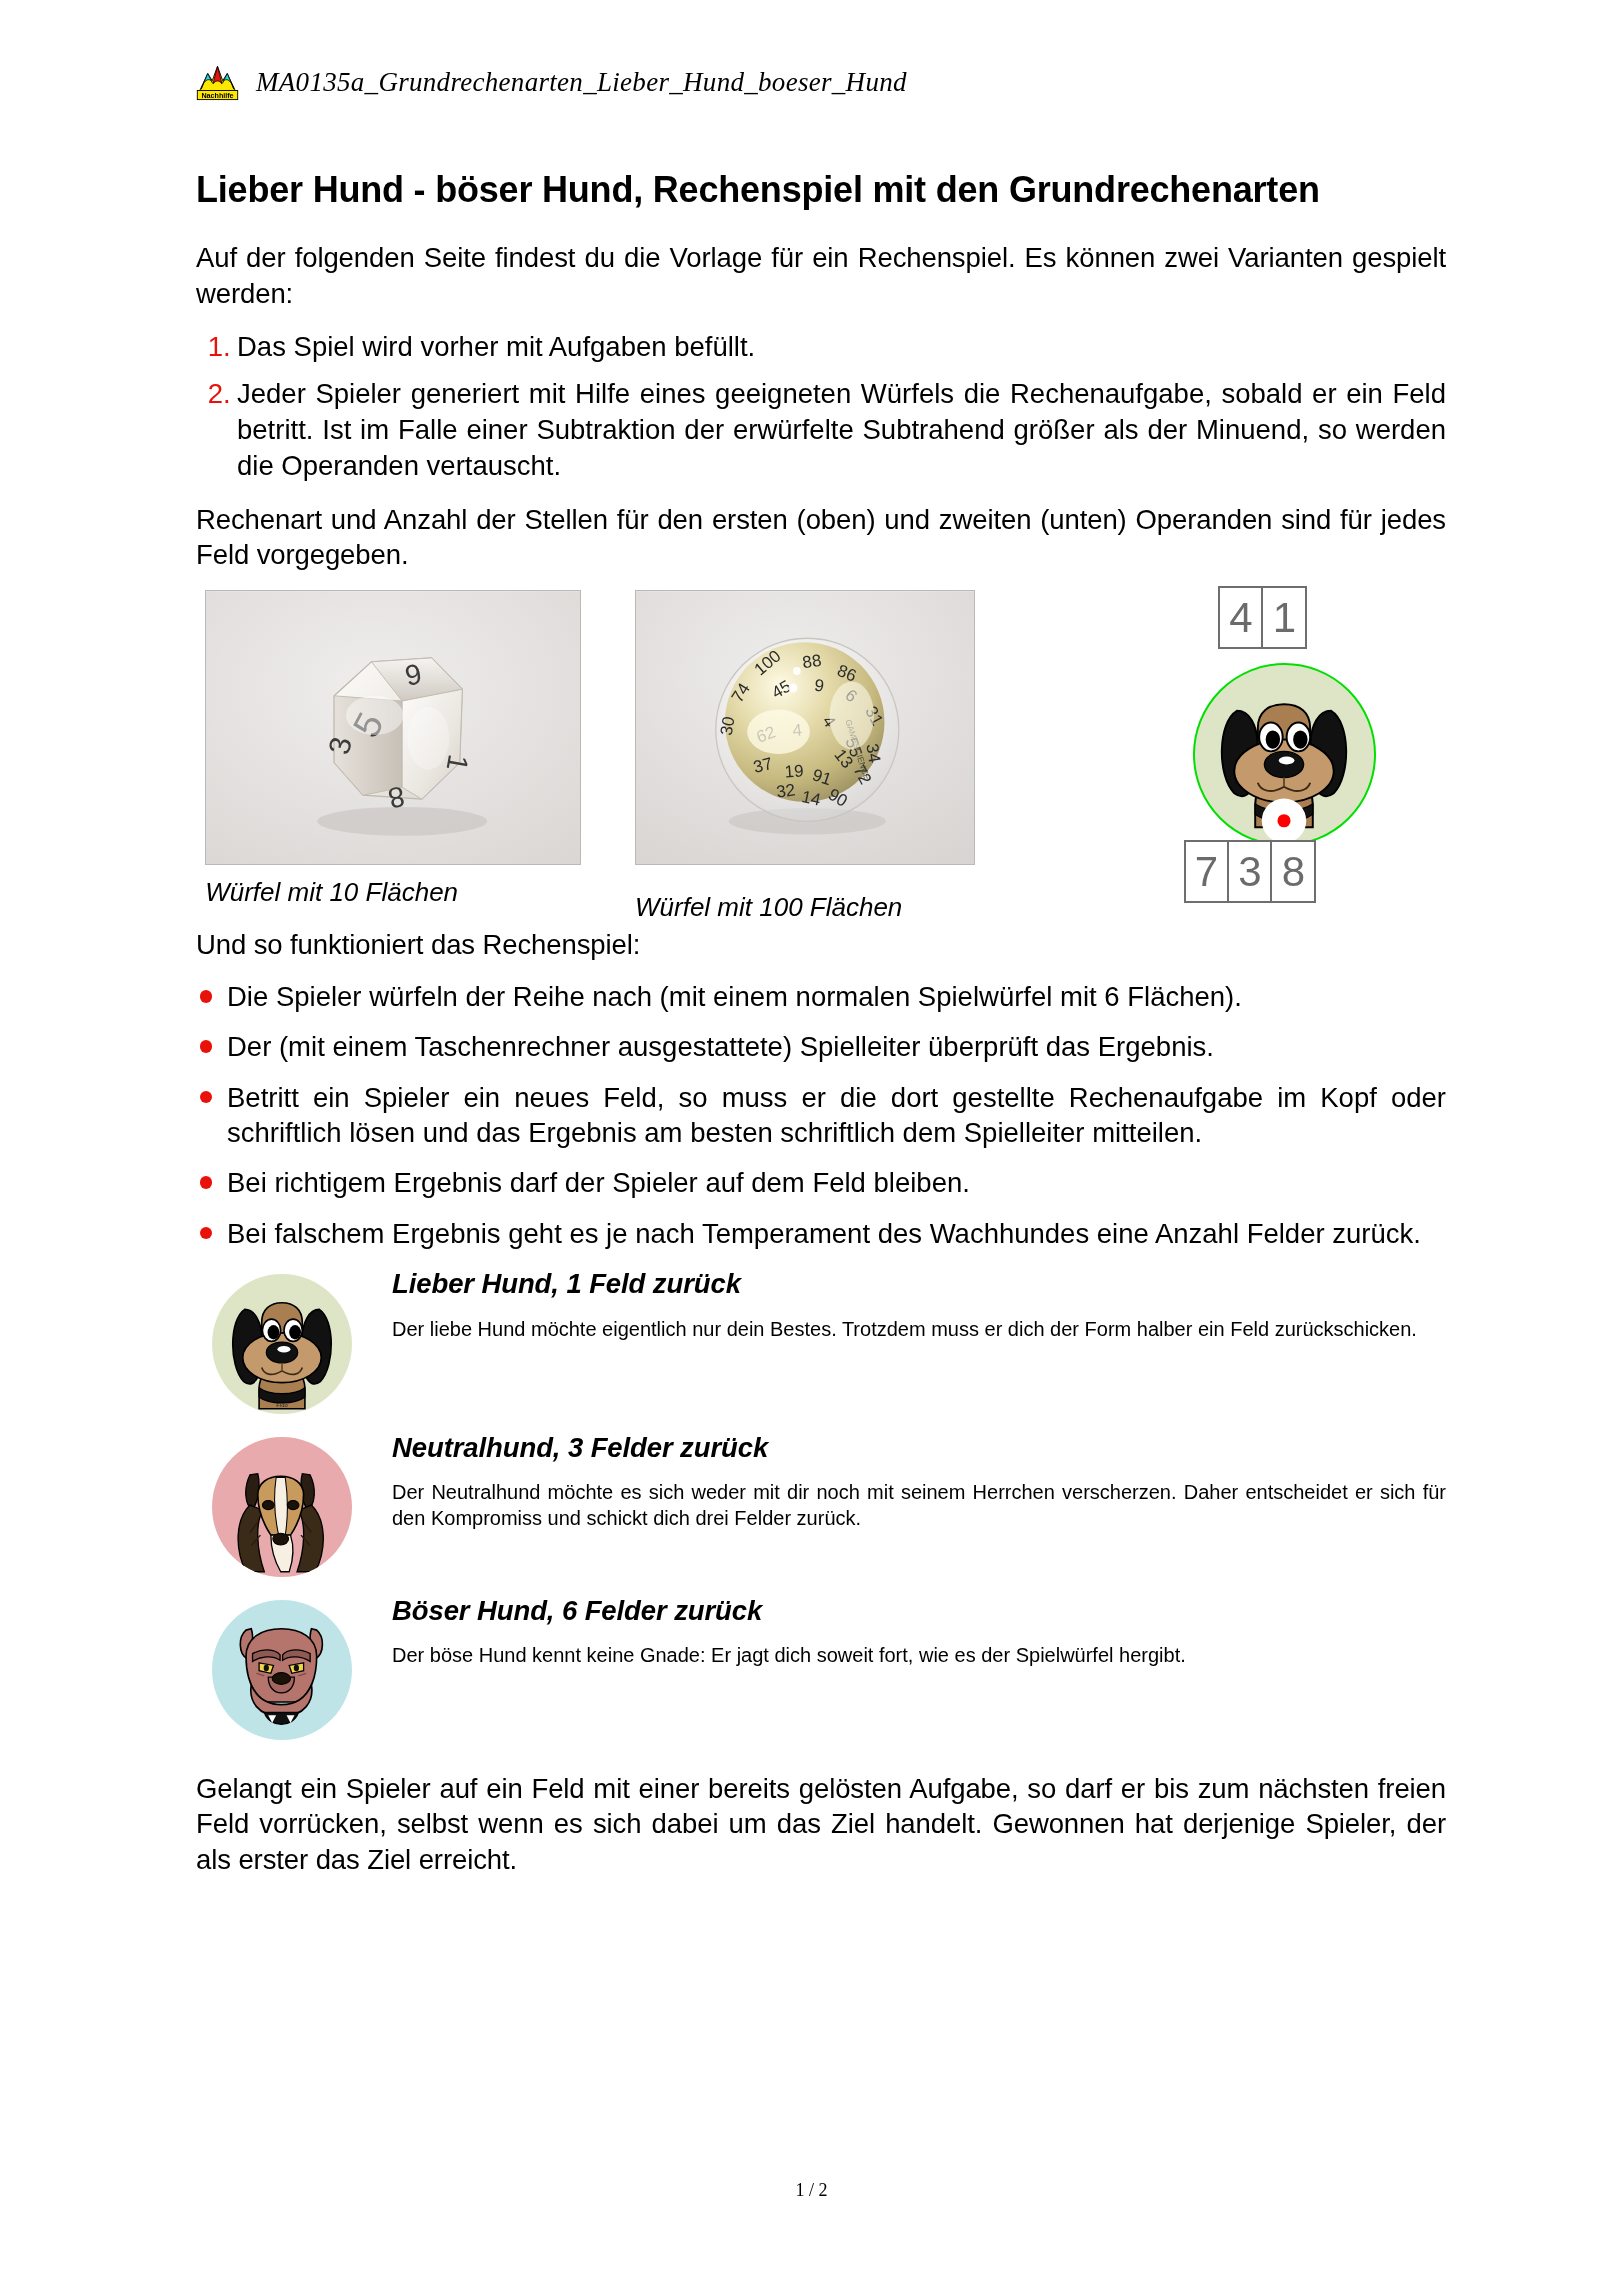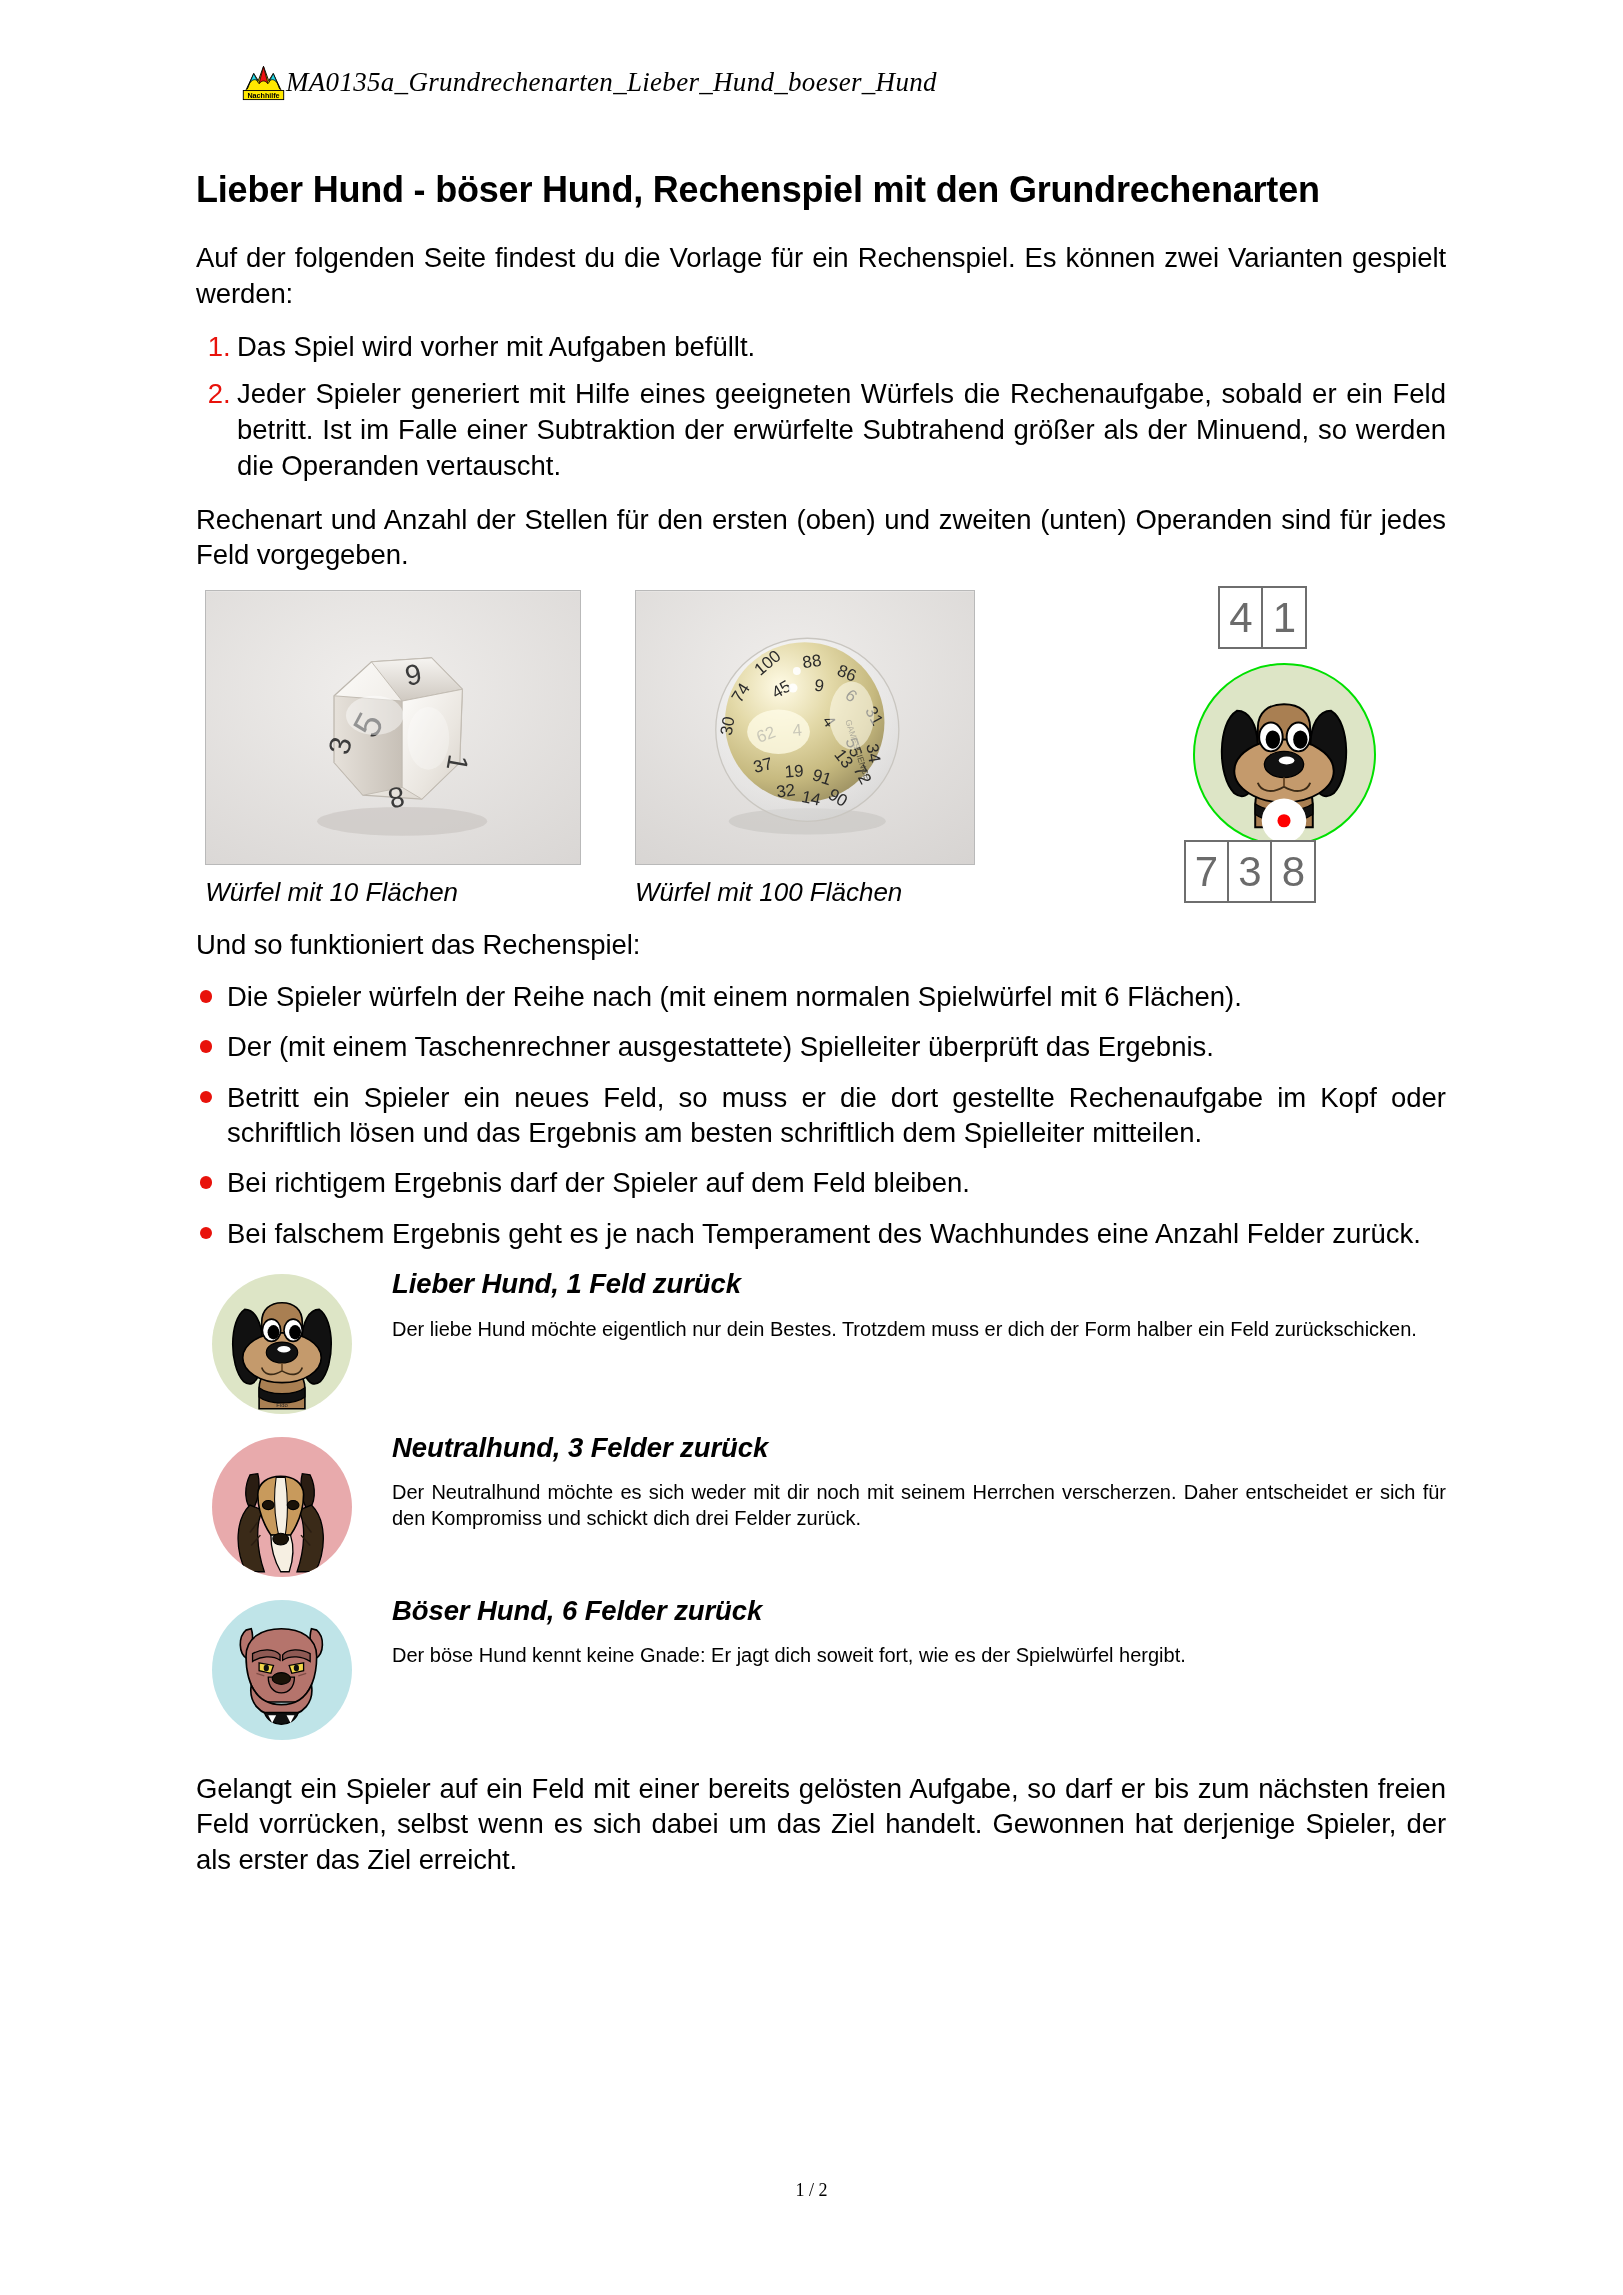--- a/index.html
+++ b/index.html
@@ -6,21 +6,21 @@
   body {
     width:1623px; height:2295px;
     background:#ffffff;
     font-family:"Liberation Sans", sans-serif;
     color:#000000;
     overflow:hidden;
   }
   .page { position:relative; width:1623px; height:2295px; box-sizing:border-box; }
 
   
-  .header { position:absolute; left:196px; top:63px; display:flex; align-items:center; gap:1px;margin-left:46px; }
+  .header { position:absolute; left:196px; top:63px; display:flex; align-items:center; gap:17px; }
   .logo { width:43px; height:38px; position:relative; flex:0 0 auto; }
   .logo svg { display:block; }
   .header-title {
     font-family:"Liberation Serif", serif;
     font-style:italic;
     font-size:27px;
     letter-spacing:0.3px;
     color:#000;
     white-space:nowrap;
   }
@@ -90,21 +90,21 @@
   .photo.d10  { left:9.2px;  width:376px; height:275px; }
   .photo.d100 { left:439px; width:340px; height:275px; }
 
   .caption {
     position:absolute;
     font-size:26px;
     font-style:italic;
     white-space:nowrap;
   }
   .caption.c1 { left:9.2px;  top:287px; }
-  .caption.c2 { left:439px; top:287px; }
+  .caption.c2 { left:439px; top:302px; }
 
   
   .gamefield { position:absolute; left:981px; top:-3.9px; width:223px; height:327px; }
 
   .numrow { position:absolute; display:flex; }
   .numrow.top { left:41px; top:0; }
   .numrow.bottom { left:6.5px; top:254px; }
   .numbox {
     width:46px; height:63px;
     border:2.6px solid #6e6e6e;

